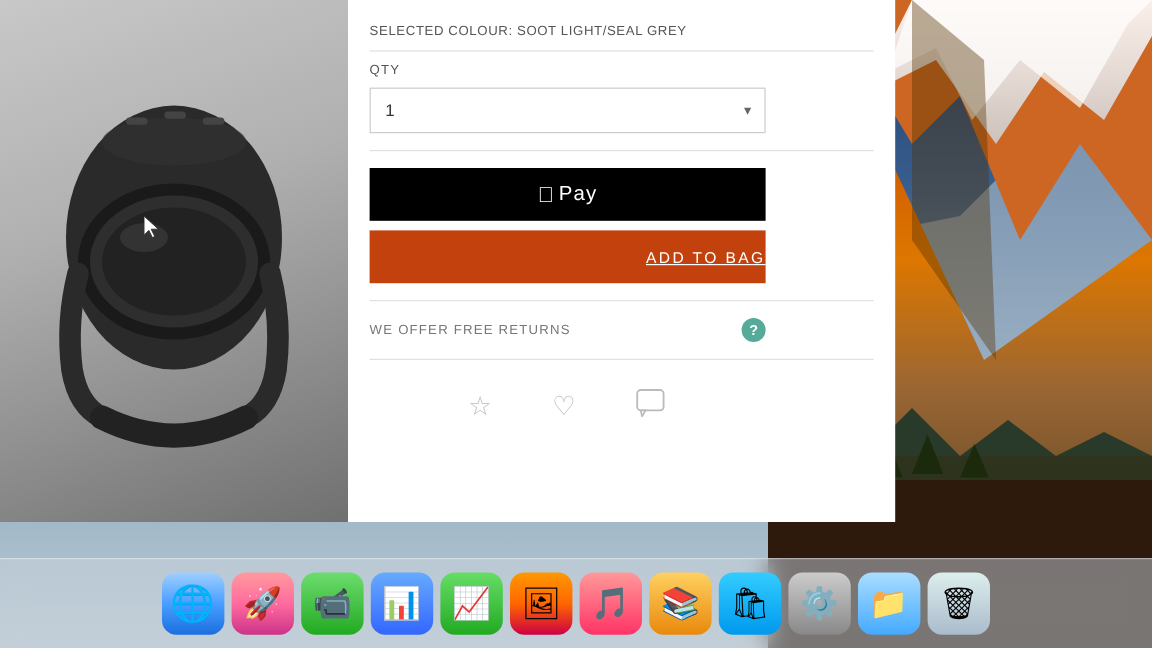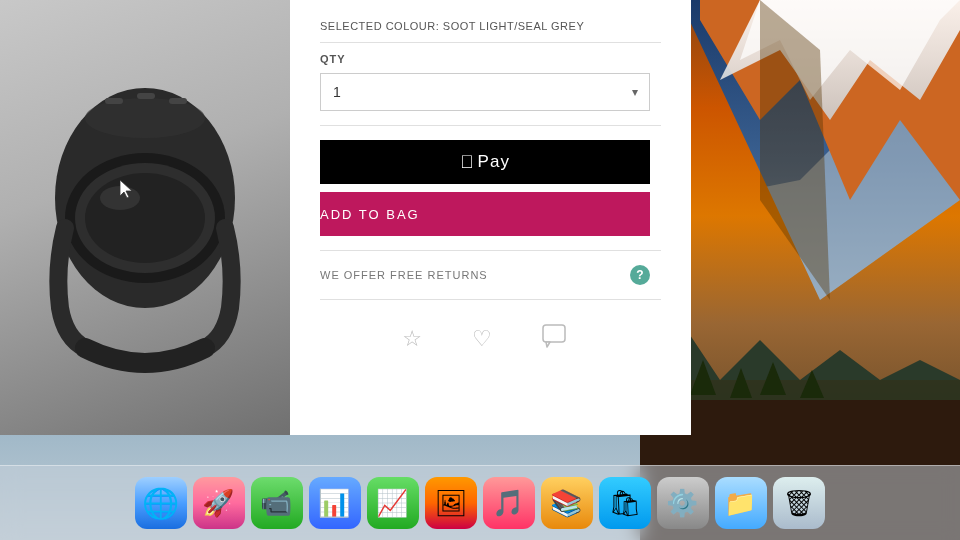--- a/index.html
+++ b/index.html
@@ -58,24 +58,24 @@
       width: 12px;
       height: 18px;
       z-index: 100;
     }
 
     
     .detail-panel {
       position: absolute;
       top: 0;
       left: 290px;
-      width: 401px;
+      width: 456px;
       height: 435px;
       background: #ffffff;
-      padding: 20px 30px;
+      padding: 20px 18px;
       overflow: hidden;
     }
 
     .selected-colour {
       font-size: 11px;
       color: #555;
       letter-spacing: 0.5px;
       text-transform: uppercase;
       margin-bottom: 6px;
     }
@@ -90,21 +90,21 @@
       background: #e0e0e0;
       margin: 10px 0;
     }
 
     .qty-label {
       font-size: 11px;
       color: #555;
       letter-spacing: 1px;
       text-transform: uppercase;
       margin-bottom: 8px;
-      font-weight: 700;
+      font-weight: 400;
     }
 
     .qty-select-wrapper {
       position: relative;
       width: 330px;
       margin-bottom: 14px;
     }
 
     .qty-select {
       width: 100%;
@@ -155,31 +155,32 @@
     .apple-pay-logo {
       font-size: 16px;
       display: flex;
       align-items: center;
       gap: 4px;
     }
 
     .add-to-bag-btn {
       width: 330px;
       height: 44px;
-      background: #be185d;
+      background: #c2410c;
       color: #fff;
       border: none;
       cursor: pointer;
       font-size: 13px;
       letter-spacing: 2px;
       text-transform: uppercase;
       font-weight: 500;
       display: flex;
       align-items: center;
-      justify-content: flex-start;
+      justify-content: flex-end;
+      text-decoration: underline;
     }
 
     .divider2 {
       width: 100%;
       height: 1px;
       background: #e0e0e0;
       margin: 14px 0;
     }
 
     .free-returns-row {

